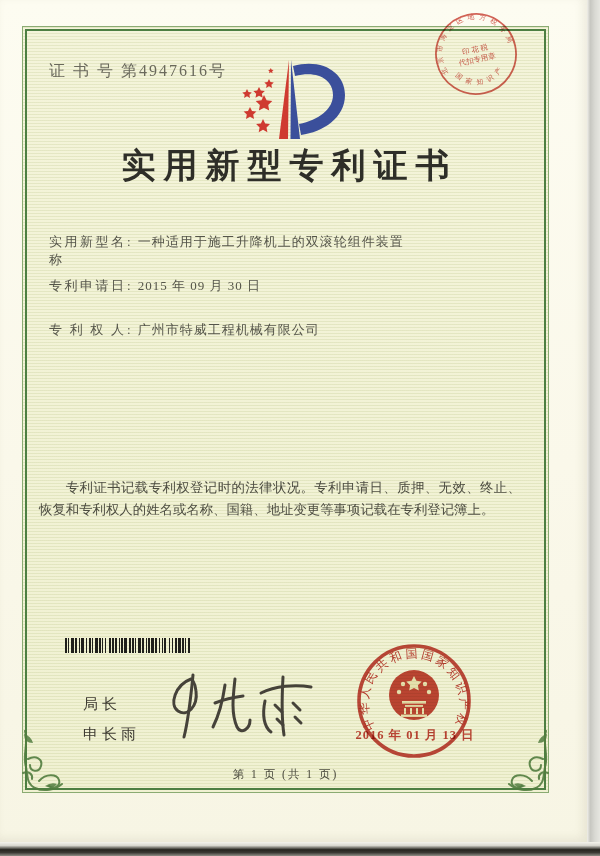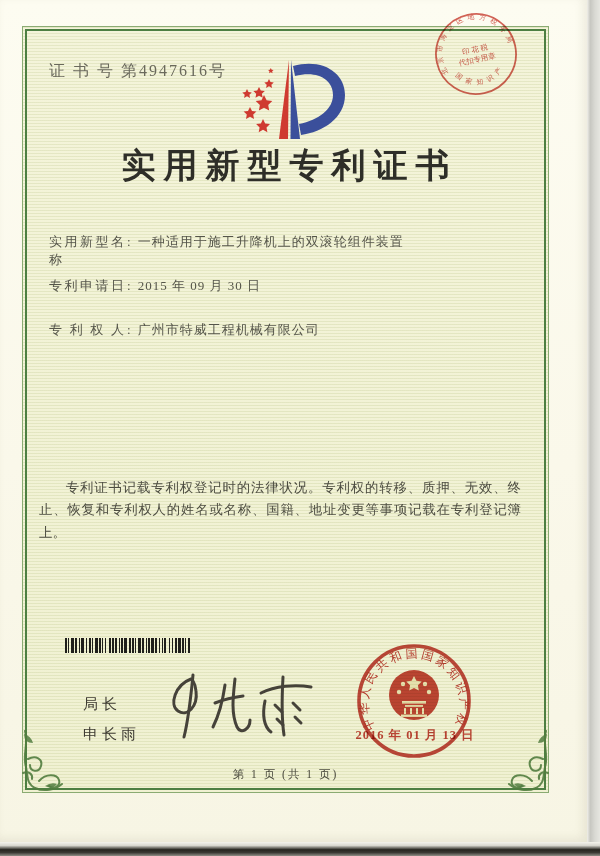--- a/index.html
+++ b/index.html
@@ -86,21 +86,21 @@
 
     <div class="title">实用新型专利证书</div>
 
     <div class="fields">
       <div class="f-row"><span class="f-label">实用新型名称</span><span class="f-colon">:</span><span class="f-value">一种适用于施工升降机上的双滚轮组件装置</span></div>
       <div class="f-row"><span class="f-label">专利申请日</span><span class="f-colon">:</span><span class="f-value">2015 年 09 月 30 日</span></div>
       <div class="f-row"><span class="f-label">专利权人</span><span class="f-colon">:</span><span class="f-value">广州市特威工程机械有限公司</span></div>
     </div>
 
     <div class="body-text">
-      <p>专利证书记载专利权登记时的法律状况。专利权的转移、质押、无效、终止、恢复和专利权人的姓名或名称、国籍、地址变更等事项记载在专利登记簿上。</p>
+      <p>专利证书记载专利权登记时的法律状况。专利申请日、质押、无效、终止、恢复和专利权人的姓名或名称、国籍、地址变更等事项记载在专利登记簿上。</p>
     </div>
 
     <div class="barcode">
         <i style="width: 2px;"></i>
         <s style="width: 1px;"></s>
         <i style="width: 1px;"></i>
         <s style="width: 2px;"></s>
         <i style="width: 3px;"></i>
         <s style="width: 1px;"></s>
         <i style="width: 2px;"></i>

